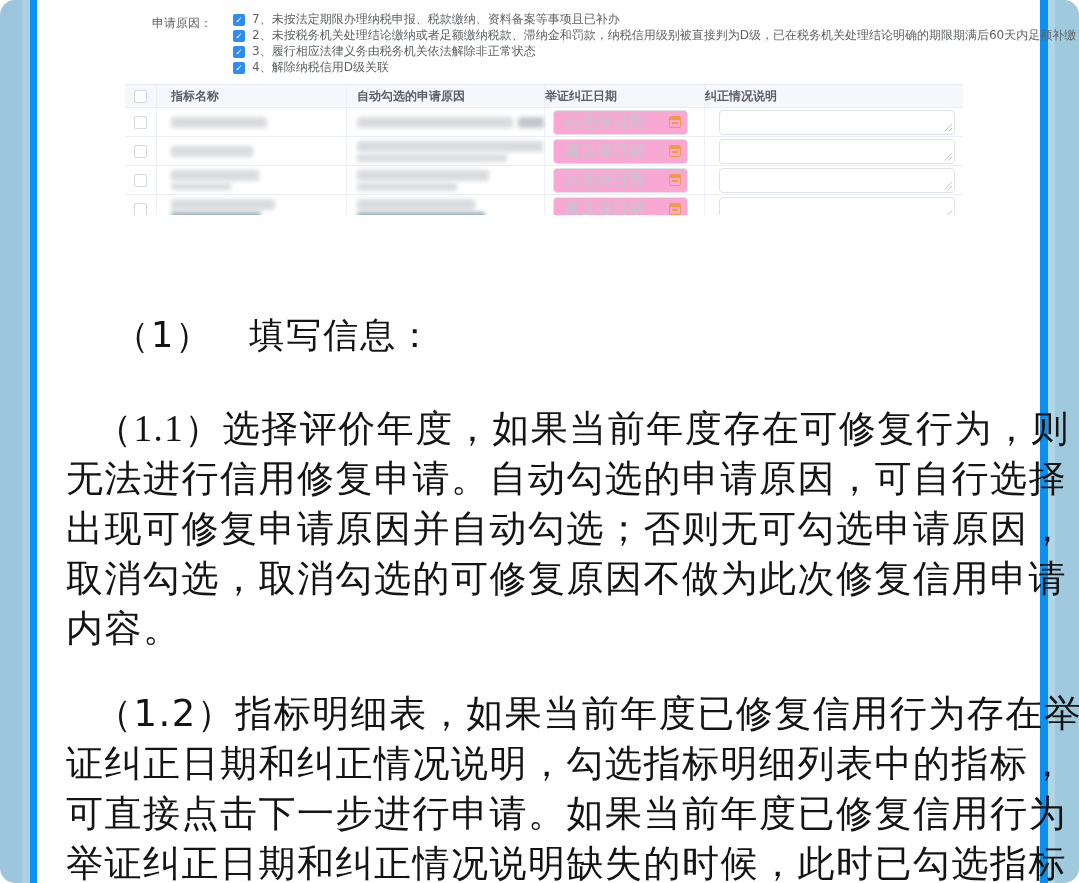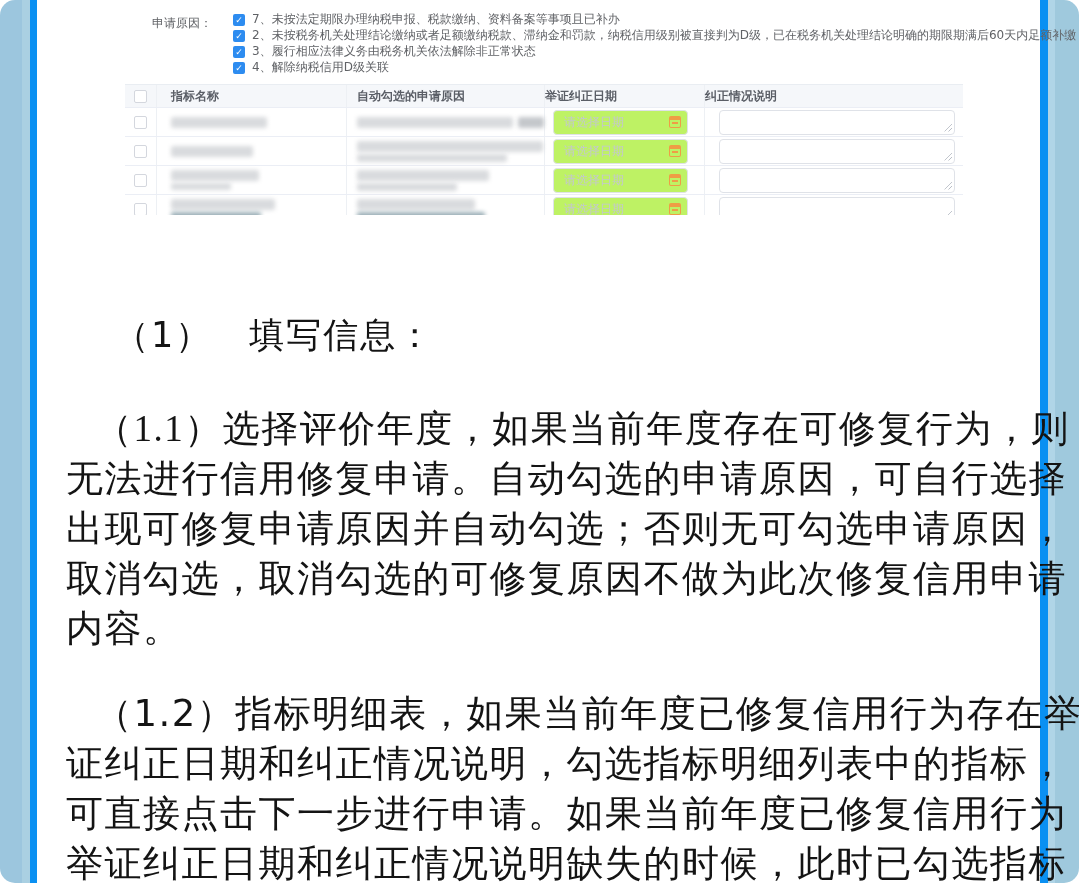--- a/index.html
+++ b/index.html
@@ -46,21 +46,21 @@
   .c4 { width:258px; }
   .th-text { font-size:12px; font-weight:bold; color:#5a5e66; white-space:nowrap; }
   .thead .c3, .thead .c4 { }
   .cb-empty { width:13px; height:13px; border:1px solid #d4d7de; border-radius:2px; background:#fff; }
   .blur-wrap { display:flex; flex-direction:column; gap:2px; }
   .blur-bar { height:11px; border-radius:2px; background:#d9dbde; filter:blur(2px); }
   .blur-bar.dark { background:#9db0b8; height:8px; }
   .date-wrap { position:relative; margin-left:8px; width:135px; height:25px; }
   .date-input {
     width:100%; height:100%; border:1px solid #dfe2e8; border-radius:4px;
-    padding:0 26px 0 10px; font-size:12px; color:#606266; background:#bef264; outline:none;
+    padding:0 26px 0 10px; font-size:16px; color:#606266; background:#f9a8d4; outline:none;
   }
   .date-input::placeholder { color:#c3c7cf; }
   .cal-icon {
     position:absolute; right:7px; top:6px; width:12px; height:12px;
     border:1px solid #ef9d45; border-top:4px solid #ef9d45; border-radius:2px;
   }
   .cal-icon::after { content:""; display:block; margin:2px auto 0; width:6px; height:2px; background:#ef9d45; }
   .note-wrap { position:relative; margin-left:14px; width:236px; height:25px; }
   .note-area {
     width:100%; height:100%; border:1px solid #dfe2e8; border-radius:4px;

